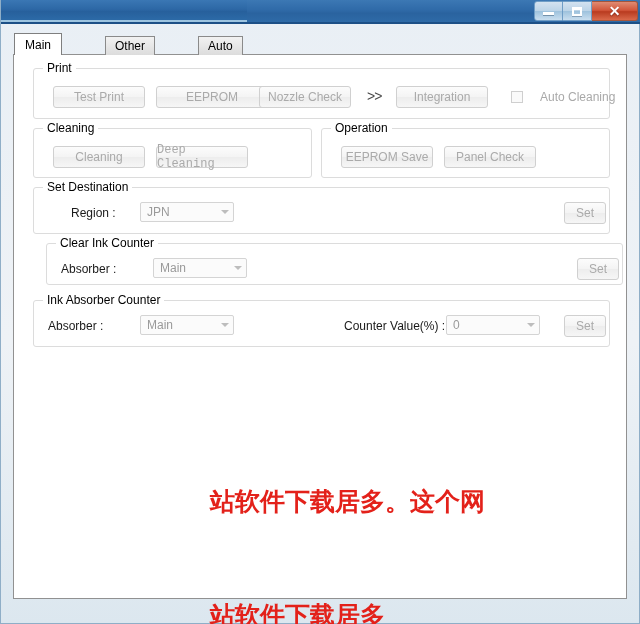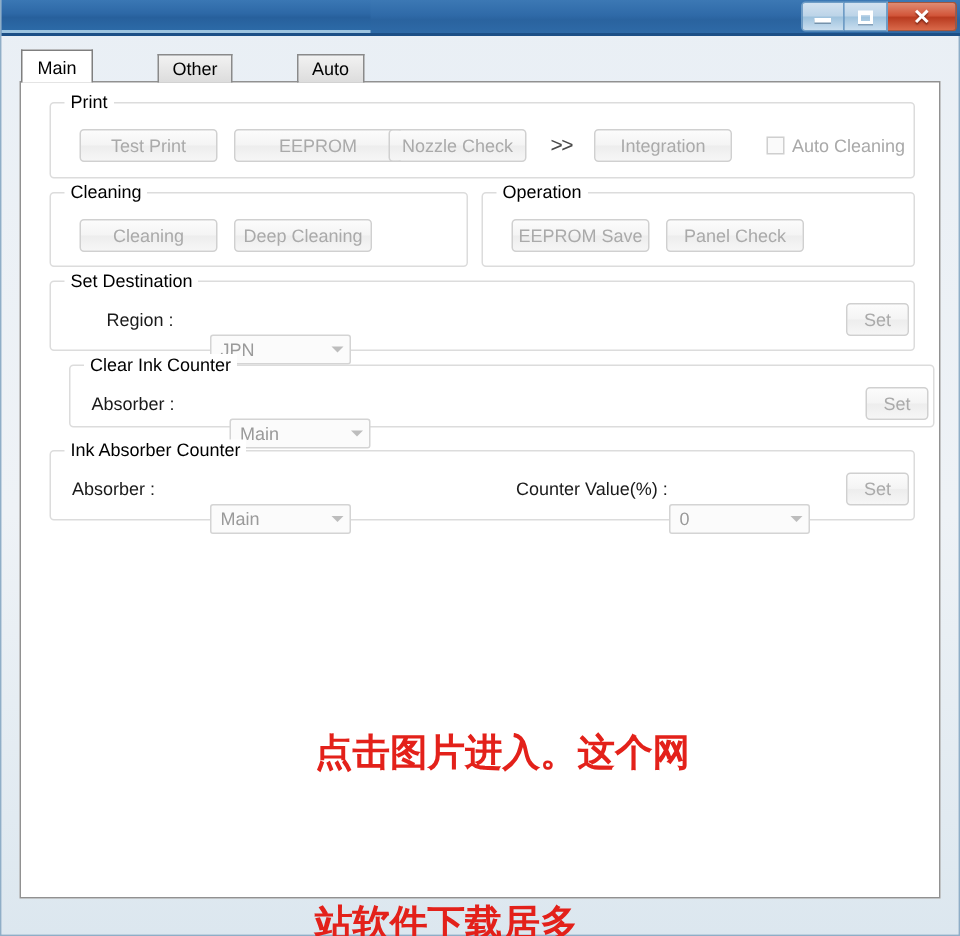--- a/index.html
+++ b/index.html
@@ -203,21 +203,20 @@
     box-sizing: border-box;
     height: 20px;
     border: 1px solid #d4d4d4;
     border-radius: 2px;
     background: #fbfbfb;
     font-size: 12px;
     color: #9a9a9a;
     display: flex;
     align-items: center;
     cursor: default;
-    margin-top: 21px;
   }
   .combo .cv {
     padding-left: 6px;
     flex: 1;
     overflow: hidden;
     white-space: nowrap;
   }
   .combo .arrow {
     width: 17px;
     height: 100%;
@@ -241,20 +240,21 @@
     color: #1a1a1a;
     white-space: nowrap;
   }
 
   
   .checkbox-wrap {
     position: absolute;
     display: flex;
     align-items: center;
     cursor: default;
+    gap: 12px;
   }
   .checkbox-wrap .box {
     width: 12px;
     height: 12px;
     box-sizing: border-box;
     border: 1px solid #cfcfcf;
     background: #fafafa;
     margin-right: 5px;
     flex: none;
   }
@@ -348,21 +348,21 @@
         <span class="cb-label">Auto Cleaning</span>
       </div>
     </div>
 
     <div class="group" style="left:19px; top:73px; width:279px; height:50px;">
       <div class="legend">Cleaning</div>
 
       <div class="btn" style="left:19px; top:17px; width:92px;">
         <span>Cleaning</span>
       </div>
-      <div class="btn" style="left:122px; top:17px; width:92px;">
+      <div class="btn" style="left:122px; top:17px; width:92px;font-family:Liberation Mono, monospace;">
         <span>Deep Cleaning</span>
       </div>
     </div>
 
     <div class="group" style="left:307px; top:73px; width:289px; height:50px;">
       <div class="legend">Operation</div>
 
       <div class="btn" style="left:122px; top:17px; width:92px;">
         <span>Panel Check</span>
       </div>
@@ -425,18 +425,18 @@
             <i></i>
           </span>
       </div>
 
       <div class="btn" style="left:530px; top:14px; width:42px;">
         <span>Set</span>
       </div>
     </div>
 
     <div id="watermark">
-      <div>点击图片进入。这个网</div>
+      <div>站软件下载居多。这个网</div>
       <div>站软件下载居多</div>
     </div>
 
   </div>
 </div>
 
 </body></html>

